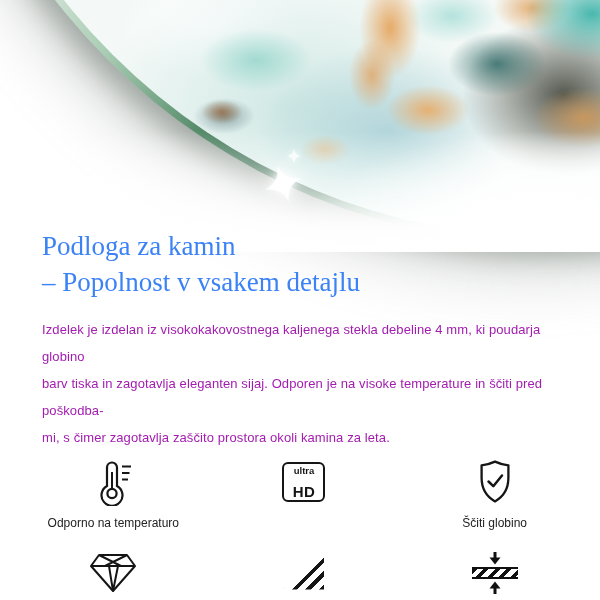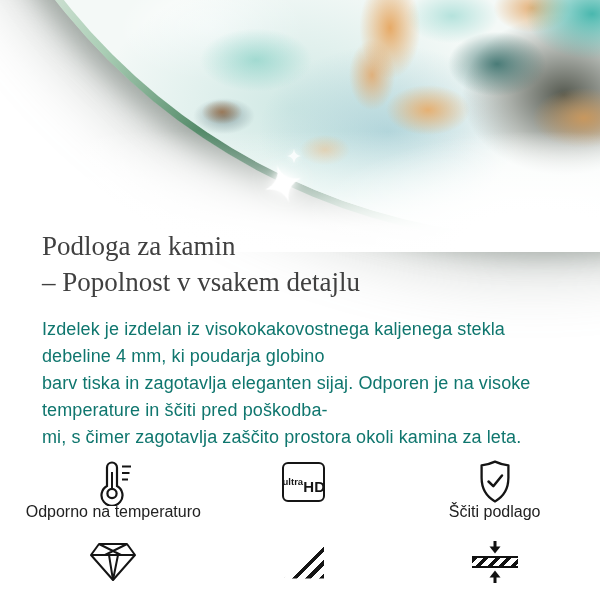--- a/index.html
+++ b/index.html
@@ -39,32 +39,32 @@
           radial-gradient(320px 150px at 540px 248px, #fff 25%, rgba(255,255,255,0) 78%),
           linear-gradient(180deg, rgba(255,255,255,0) 52%, rgba(255,255,255,.55) 72%, rgba(255,255,255,.95) 90%, #fff 100%);}
   .sparkle{position:absolute;left:261px;top:162px;width:44px;height:44px;transform:rotate(-18deg);
         filter:drop-shadow(0 0 4px #fff) drop-shadow(0 0 10px rgba(255,255,255,.85));}
   .sparkle-small{position:absolute;left:286px;top:148px;width:16px;height:16px;opacity:.85;
         filter:drop-shadow(0 0 3px #fff);}
 
   
   .content{position:absolute;left:0;top:228px;width:600px;padding:0 35px 0 42px;box-sizing:border-box;}
   .heading{margin:0;font-family:"Liberation Serif","DejaVu Serif",serif;font-weight:400;
-        font-size:27px;line-height:36px;color:#404040;white-space:pre-line;}
-  .desc{margin:16px 16px 0 0;font-size:18px;line-height:27px;color:#0f766e;white-space:pre-line;letter-spacing:.1px;}
+        font-size:27px;line-height:36px;color:#3b82f6;white-space:pre-line;}
+  .desc{margin:16px 16px 0 0;font-size:13px;line-height:27px;color:#a21caf;white-space:pre-line;letter-spacing:.1px;}
 
   
   .features{margin:8px -25px 0 -24px;display:grid;grid-template-columns:repeat(3,1fr);row-gap:20px;}
   .feature{display:flex;flex-direction:column;align-items:center;}
   .icon-box{height:46px;display:flex;align-items:center;justify-content:center;}
-  .feature-label{font-size:16px;line-height:14px;color:#222;text-align:left;}
+  .feature-label{margin-top:11px;font-size:12px;line-height:14px;color:#222;text-align:left;}
   .stroke-icon{stroke:#151515;fill:none;}
 
   .uhd-box{width:39px;height:36px;border:2.5px solid #151515;border-radius:6px;
-        display:flex;flex-direction:row;align-items:center;justify-content:center;color:#151515;}
+        display:flex;flex-direction:column;align-items:center;justify-content:center;color:#151515;}
   .uhd-top{font-size:9.5px;font-weight:700;line-height:10px;}
   .uhd-bottom{font-size:15px;font-weight:700;line-height:15px;letter-spacing:.3px;margin-top:8px;}
 
   .stripes-tri{width:40px;height:33px;
         clip-path:polygon(0 100%,100% 0,100% 100%);
         background:repeating-linear-gradient(135deg,#151515 0 4px,rgba(0,0,0,0) 4px 9.5px);}
   .thickness{display:flex;flex-direction:column;align-items:center;}
   .thick-bar{width:46px;height:12px;box-sizing:border-box;margin:2px 0;
         border-top:2.6px solid #111;border-bottom:2.6px solid #111;
         background:repeating-linear-gradient(135deg,#111 0 3.6px,rgba(0,0,0,0) 3.6px 8.2px);}
@@ -118,21 +118,21 @@
         </div>
       </div>
 
       <div class="feature">
         <div class="icon-box">
           <svg width="44" height="48" viewBox="0 0 44 48">
             <path class="stroke-icon" stroke-width="2.3" stroke-linejoin="round" d="M22 3.6 C25.8 5.4 30.6 6.8 35.4 7.3 V19.8 C35.4 30.6 30.2 38.8 22 43.4 C13.8 38.8 8.6 30.6 8.6 19.8 V7.3 C13.4 6.8 18.2 5.4 22 3.6 Z"></path>
             <path class="stroke-icon" stroke-width="2.5" stroke-linecap="round" stroke-linejoin="round" d="M15.5 23.5 L20.3 28.2 L29 17.5"></path>
           </svg>
         </div>
-        <div class="feature-label">Ščiti podlago</div>
+        <div class="feature-label">Ščiti globino</div>
       </div>
 
       <div class="feature">
         <div class="icon-box">
           <svg width="52" height="44" viewBox="0 0 52 44">
             <path class="stroke-icon" stroke-width="2" stroke-linejoin="round" d="M12 4 H40 L48 15 L26 40 L4 15 Z"></path>
             <path class="stroke-icon" stroke-width="2" d="M4 15 H48"></path>
             <path class="stroke-icon" stroke-width="2" d="M12 4 L34 15 M40 4 L18 15"></path>
             <path class="stroke-icon" stroke-width="2" d="M22 15 L26 40 M31 15 L26 40"></path>
           </svg>

